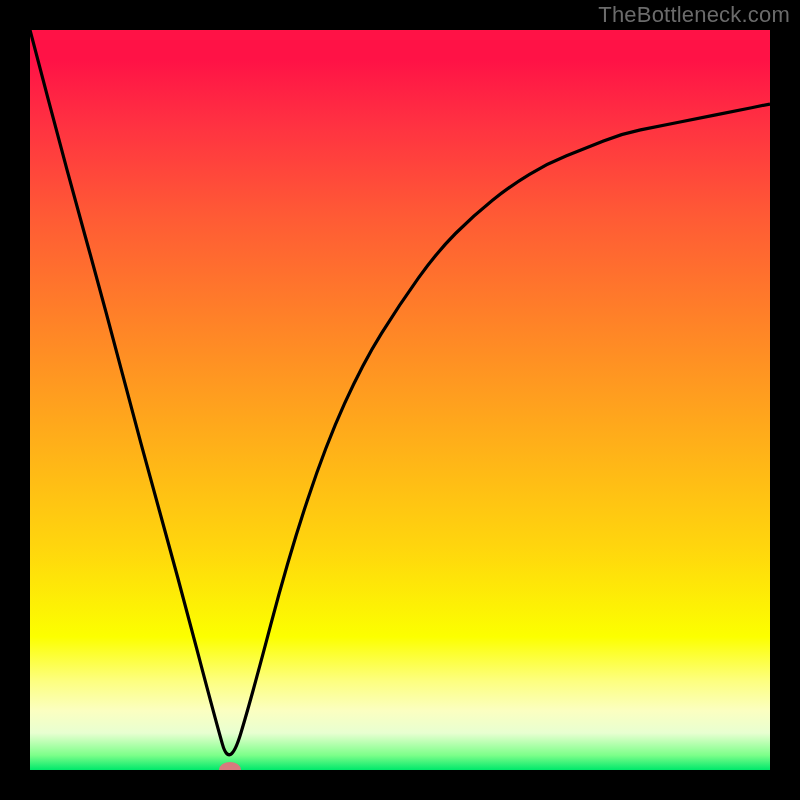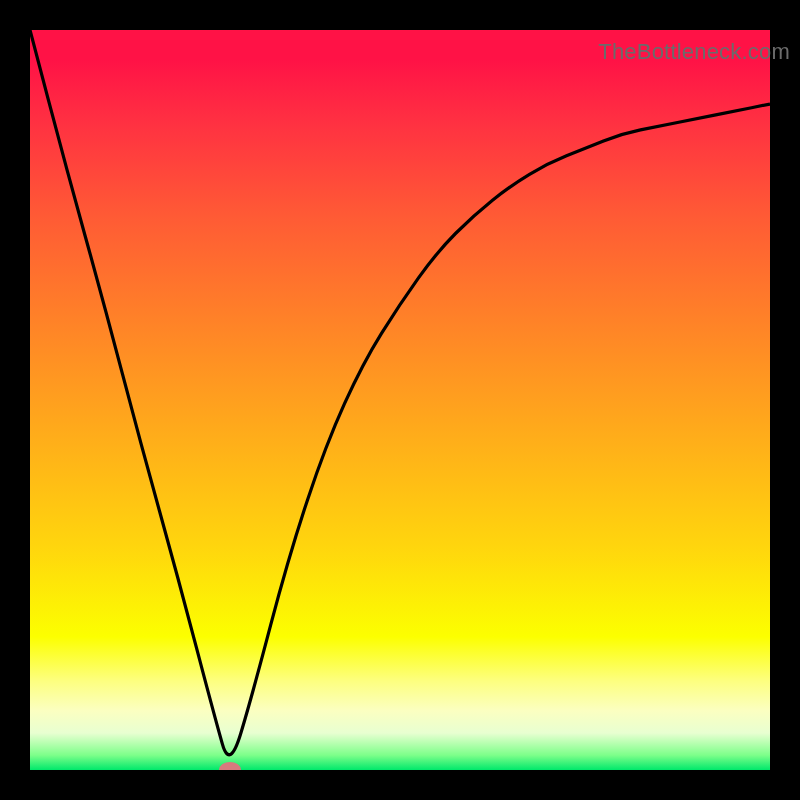--- a/index.html
+++ b/index.html
@@ -18,21 +18,20 @@
     background: #000;
   }
   .watermark {
     position: absolute;
     top: 2px;
     right: 10px;
     color: #6b6b6b;
     font-size: 22px;
     letter-spacing: 0.2px;
     z-index: 5;
-    margin-top: 37px;
   }
   .plot-area {
     position: absolute;
     left: 30px;
     top: 30px;
     width: 740px;
     height: 740px;
     overflow: hidden;
   }
   .gradient {

